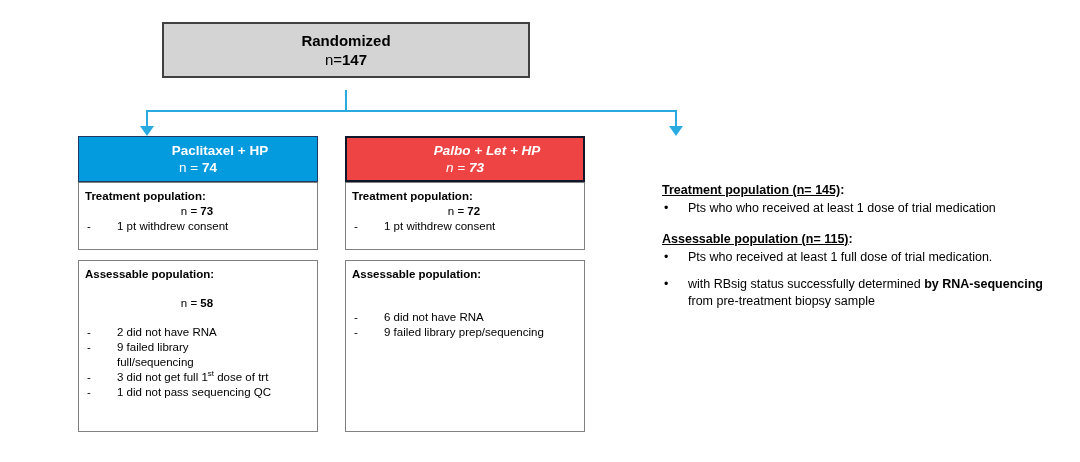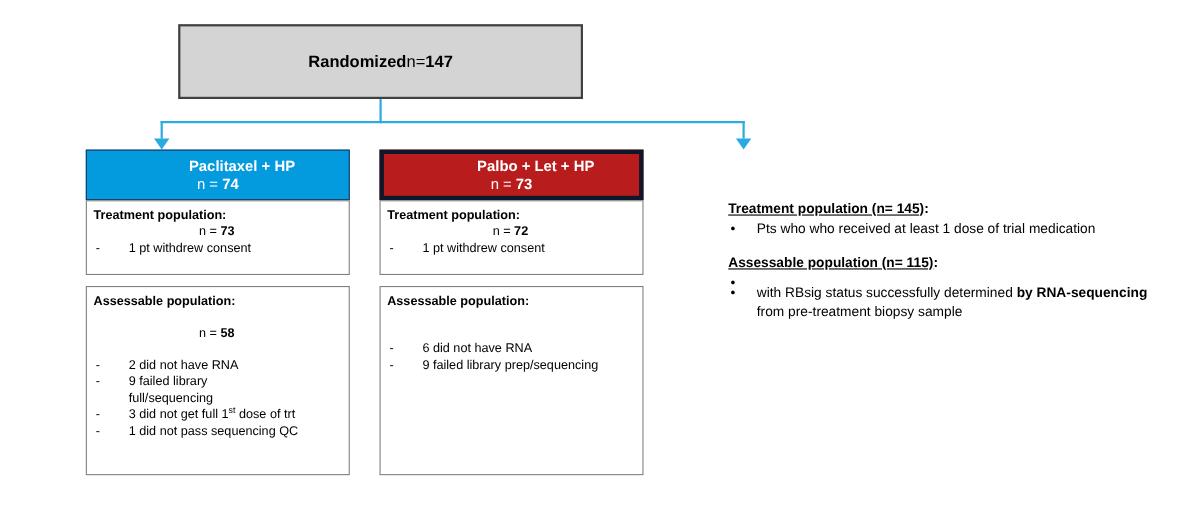--- a/index.html
+++ b/index.html
@@ -15,26 +15,26 @@
     color: #000000;
     overflow: hidden;
   }
 
   
   #randomized-box {
     position: absolute;
     left: 162px;
     top: 22px;
     width: 368px;
-    height: 68px;
+    height: 56px;
     background: #d4d4d4;
     border: 2px solid #404040;
     box-sizing: border-box;
     display: flex;
-    flex-direction: row;
+    flex-direction: column;
     align-items: center;
     justify-content: center;
   }
   #randomized-box .line1 {
     font-size: 15px;
     font-weight: bold;
     line-height: 19px;
   }
   #randomized-box .line2 {
     font-size: 15px;
@@ -78,21 +78,21 @@
   .arm-header {
     height: 46px;
     box-sizing: border-box;
     display: flex;
     flex-direction: column;
     align-items: center;
     justify-content: center;
     color: #ffffff;
   }
   .arm-header.blue { background: #049bde; border: 1px solid #1f3864; }
-  .arm-header.red  { background: #b91c1c; border: 4px solid #0f172a; }
+  .arm-header.red  { background: #ef4444; border: 2px solid #0f172a; font-style: italic; }
   .arm-header .title {
     font-size: 13.5px;
     font-weight: bold;
     line-height: 17px;
     padding-left: 44px;
   }
   .arm-header .count {
     font-size: 13.5px;
     line-height: 17px;
   }
@@ -274,20 +274,21 @@
     <div class="legend-bullet">
       <span class="bullet">•</span>
       <span>Pts who who received at least 1 dose of trial medication</span>
     </div>
   </div>
 
   <div class="legend-group">
     <div class="legend-heading"><span class="u">Assessable population (n= 115)</span><span>:</span></div>
     <div class="legend-bullet">
       <span class="bullet">•</span>
+      <span>Pts who received at least 1 full dose of trial medication.</span>
     </div>
     <div class="legend-bullet">
       <span class="bullet">•</span>
       <span>with RBsig status successfully determined </span><b>by RNA-sequencing</b><span> from pre-treatment biopsy sample</span>
     </div>
   </div>
 
 </div>
 
 </body></html>

